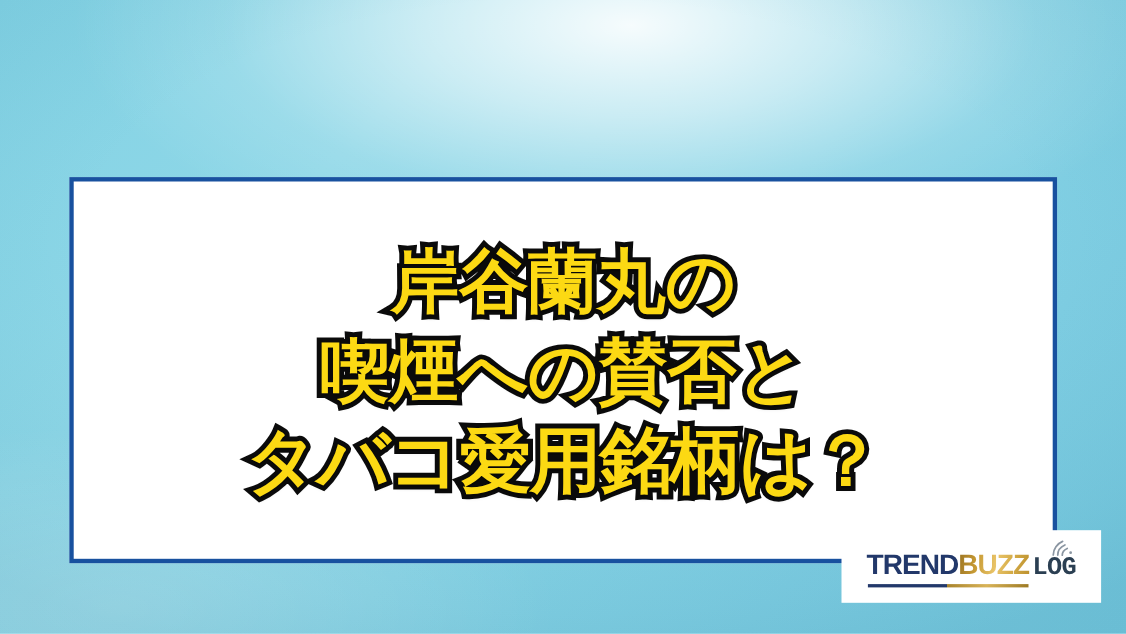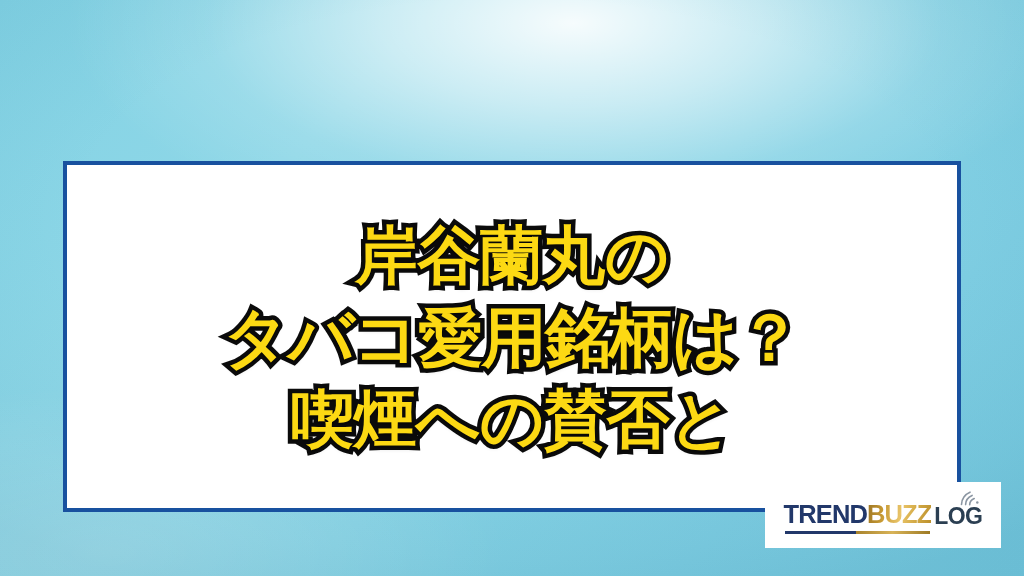--- a/index.html
+++ b/index.html
@@ -131,21 +131,21 @@
     background: linear-gradient(90deg,
         #22386a 0%, #22386a 49%,
         #a8832c 49%, #d8b358 74%, #9d7a24 100%);
   }
   #logo-log-wrap {
     position: relative;
     margin-left: 3px;
     padding-bottom: 0px;
   }
   #logo-log {
-    font-family: Liberation Sans, sans-serif;
+    font-family: Liberation Mono, monospace;
     font-weight: 700;
     font-size: 23px;
     letter-spacing: -0.6px;
     line-height: 1;
     color: #2b3f52;
   }
   #logo-signal-icon {
     position: absolute;
     right: -2px;
     top: -19px;
@@ -156,22 +156,22 @@
 </head>
 <body>
 
 <div id="stage">
 
   <div id="bg-vignette"></div>
 
   <div id="title-card">
     <div id="headline">
       <span class="headline-line">岸谷蘭丸の</span>
+      <span class="headline-line">喫煙への賛否と</span>
       <span class="headline-line wide">タバコ愛用銘柄は？</span>
-      <span class="headline-line">喫煙への賛否と</span>
     </div>
   </div>
 
   <div id="logo-box">
     <div id="logo-inner">
 
       <div id="logo-wordmark">
         <span class="logo-word" id="logo-trend">TREND</span><span class="logo-word" id="logo-buzz">BUZZ</span>
         <div id="logo-underline"></div>
       </div>

